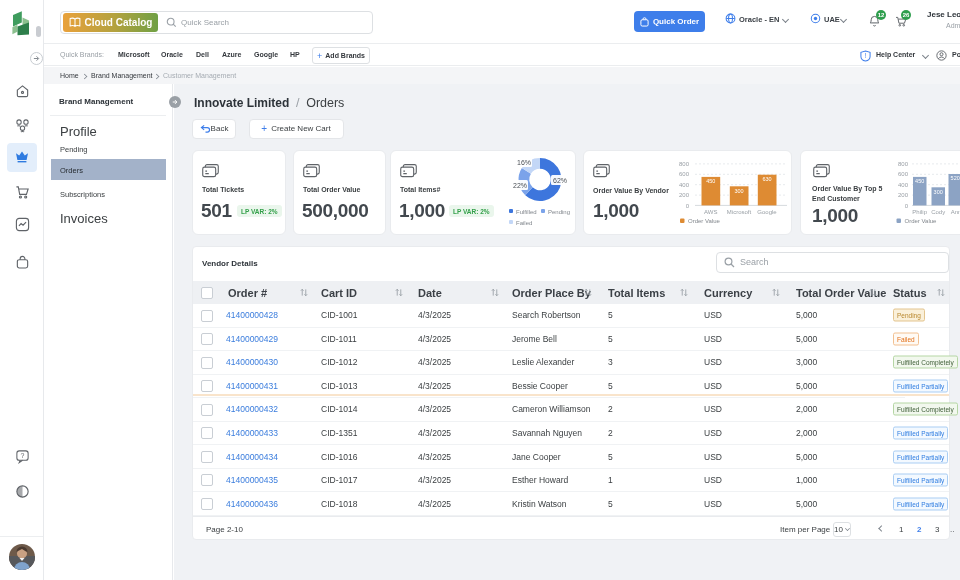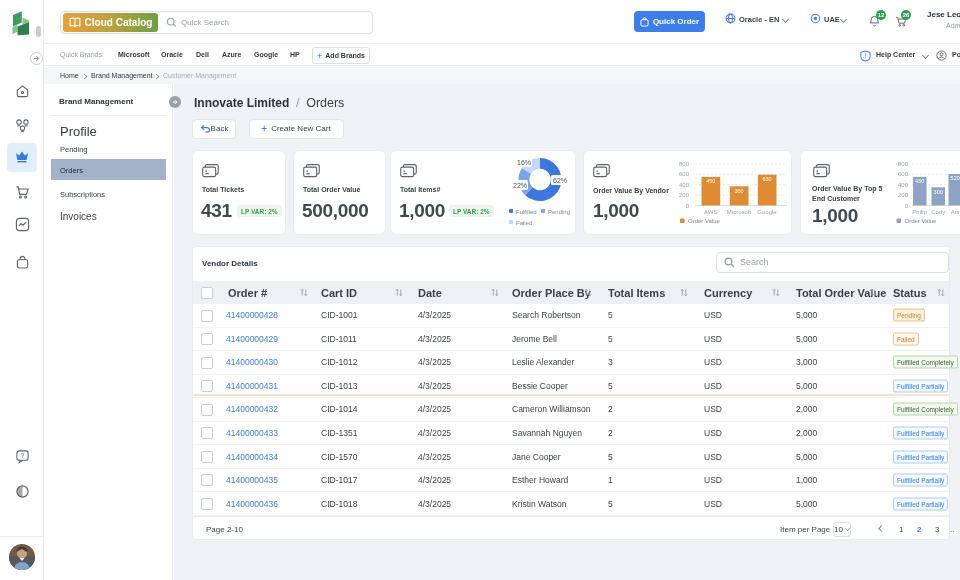--- a/index.html
+++ b/index.html
@@ -177,21 +177,21 @@
   <div class="abs" style="left:119px;top:5px;font-size:7px;color:#a5abb2">Customer Management</div>
 </div>
 <div id="sidebar">
   <div class="abs" style="left:15px;top:13px;font-size:8px;font-weight:bold;color:#2d3339">Brand Management</div>
   <div class="abs" style="left:6px;top:31px;width:116px;border-top:1px solid #eceef0"></div>
   <div class="abs" style="left:16px;top:40px;font-size:13px;color:#3c4043">Profile</div>
   <div class="abs" style="left:16px;top:61px;font-size:7.5px;color:#3c4043">Pending</div>
   <div class="abs" style="left:7px;top:74.5px;width:115px;height:21px;background:#a3b2c9"></div>
   <div class="abs" style="left:16px;top:82px;font-size:7.5px;color:#272c31">Orders</div>
   <div class="abs" style="left:16px;top:106px;font-size:7.5px;color:#3c4043">Subscriptions</div>
-  <div class="abs" style="left:16px;top:127px;font-size:10px;color:#3c4043">Invoices</div>
+  <div class="abs" style="left:16px;top:127px;font-size:13px;color:#3c4043">Invoices</div>
 </div>
 <div class="abs" style="left:169px;top:96px;width:12px;height:12px;border-radius:50%;background:#9aa0a6;z-index:6"></div>
 <svg class="abs" style="left:172px;top:99px;z-index:7" width="6" height="6" viewBox="0 0 8 8">
     <path d="M1 4 H6 M4 1.5 L6.5 4 L4 6.5" stroke="#fff" stroke-width="1.3" fill="none"></path>
   </svg>
 <div id="content"></div>
 <div class="abs" style="left:194px;top:96px;font-size:12px;color:#2d3339"><b>Innovate Limited</b>&nbsp; <span style="color:#9aa0a6;font-size:12.5px">/</span>&nbsp; <span style="color:#3c4043;font-size:12.5px">Orders</span></div>
 <div class="btn-w" style="left:192px;top:118.5px;width:44px;height:20px">
   <svg width="11" height="9" viewBox="0 0 12 10" fill="none" stroke="#3e7eea" stroke-width="1.3">
       <path d="M4.5 1.5 L1.5 4 L4.5 6.5 M1.5 4 H8 a2.5 2.5 0 0 1 0 5 H6"></path>
@@ -202,21 +202,21 @@
   <span style="color:#3e7eea;font-size:10px;margin-right:4px">+</span>
     <span>Create New Cart</span>
 </div>
 <div class="card" style="left:192px;top:150px;width:94px;height:85px"></div>
 <svg class="abs" style="left:201px;top:162px" width="19" height="19" viewBox="0 0 22 20" fill="none" stroke="#5f6368" stroke-width="1.3">
     <rect x="5" y="2" width="15" height="11" rx="2"></rect>
     <rect x="2" y="5" width="15" height="11" rx="2" fill="#fff"></rect>
     <path d="M5 12.5 H9 M5 9.5 H7"></path>
   </svg>
 <div class="clabel abs" style="left:202px;top:186px">Total Tickets</div>
-<div class="num abs" style="left:201px;top:200px">431</div>
+<div class="num abs" style="left:201px;top:200px">501</div>
 <div class="badge-g abs" style="left:237px;top:205px">LP VAR: 2%</div>
 <div class="card" style="left:293px;top:150px;width:93px;height:85px"></div>
 <svg class="abs" style="left:302px;top:162px" width="19" height="19" viewBox="0 0 22 20" fill="none" stroke="#5f6368" stroke-width="1.3">
     <rect x="5" y="2" width="15" height="11" rx="2"></rect>
     <rect x="2" y="5" width="15" height="11" rx="2" fill="#fff"></rect>
     <path d="M5 12.5 H9 M5 9.5 H7"></path>
   </svg>
 <div class="clabel abs" style="left:303px;top:186px">Total Order Value</div>
 <div class="num abs" style="left:302px;top:200px">500,000</div>
 <div class="card" style="left:390px;top:150px;width:186px;height:85px"></div>
@@ -440,21 +440,21 @@
     <div class="row-cell" style="left:225px">4/3/2025</div>
     <div class="row-cell" style="left:319px">Savannah Nguyen</div>
     <div class="row-cell" style="left:415px">2</div>
     <div class="row-cell" style="left:511px">USD</div>
     <div class="row-cell" style="left:603px">2,000</div>
     <div class="sbadge b-partial" style="left:700px">Fulfilled Partially</div>
   </div>
   <div class="abs" style="left:0;top:198.3px;width:756px;height:23.55px;border-bottom:1px solid #f0f2f4">
     <div class="abs" style="left:8px;top:5.5px;width:12px;height:12px;background:#fff;border:1px solid #c9ced4;border-radius:2px"></div>
     <div class="row-cell link" style="left:33px">41400000434</div>
-    <div class="row-cell" style="left:128px">CID-1570</div>
+    <div class="row-cell" style="left:128px">CID-1016</div>
     <div class="row-cell" style="left:225px">4/3/2025</div>
     <div class="row-cell" style="left:319px">Jane Cooper</div>
     <div class="row-cell" style="left:415px">5</div>
     <div class="row-cell" style="left:511px">USD</div>
     <div class="row-cell" style="left:603px">5,000</div>
     <div class="sbadge b-partial" style="left:700px">Fulfilled Partially</div>
   </div>
   <div class="abs" style="left:0;top:221.9px;width:756px;height:23.55px;border-bottom:1px solid #f0f2f4">
     <div class="abs" style="left:8px;top:5.5px;width:12px;height:12px;background:#fff;border:1px solid #c9ced4;border-radius:2px"></div>
     <div class="row-cell link" style="left:33px">41400000435</div>

